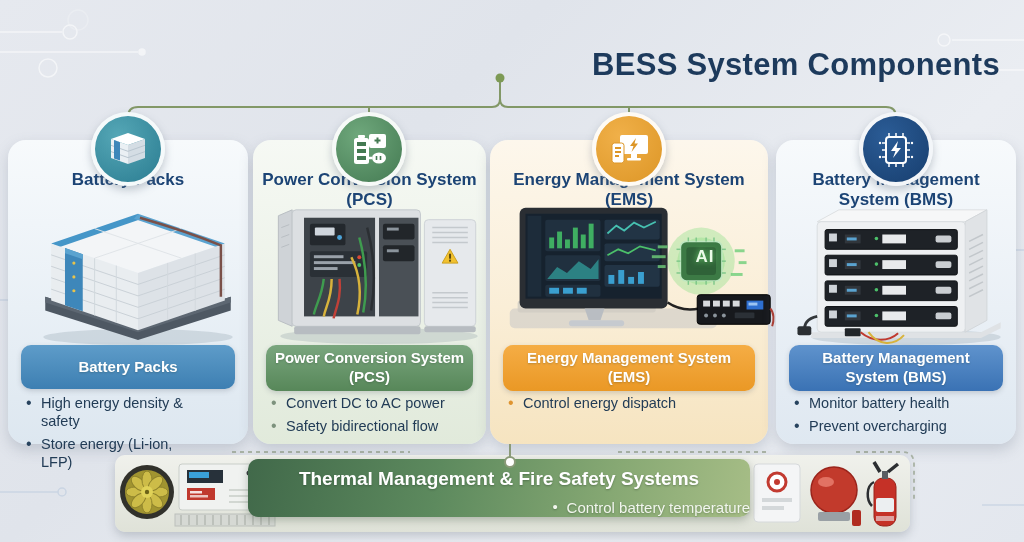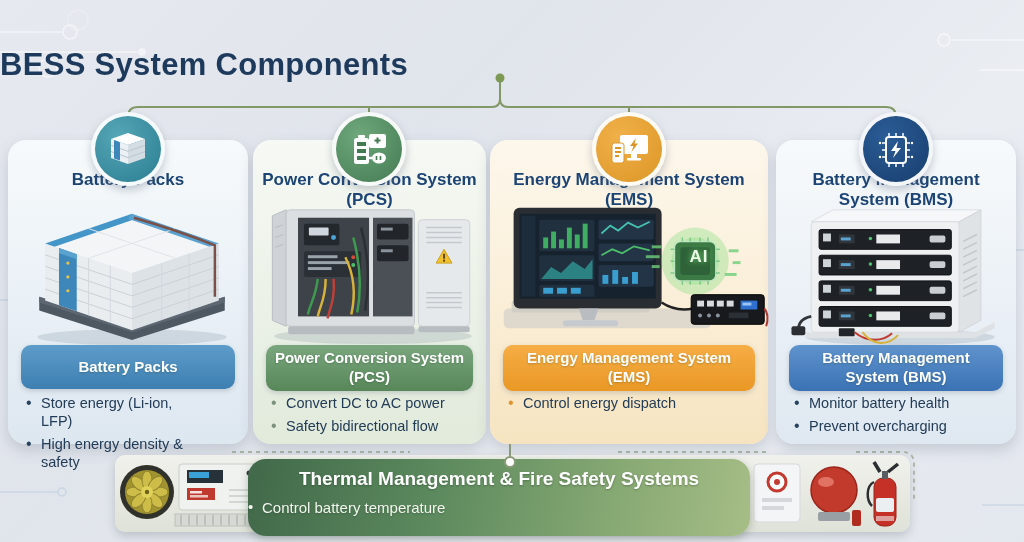--- a/index.html
+++ b/index.html
@@ -2,32 +2,32 @@
 <html><head>
 <meta charset="utf-8">
 <style>
   html,body{margin:0;padding:0;}
   body{font-family:"Liberation Sans",sans-serif;}
   .stage{position:relative;width:1024px;height:542px;overflow:hidden;
          background:linear-gradient(135deg,#e6e9ef 0%,#e0e4eb 35%,#eaedf2 70%,#e3e7ee 100%);}
   svg{display:block;}
   .bg-decor{position:absolute;inset:0;z-index:1;pointer-events:none;}
   .connectors{position:absolute;inset:0;z-index:3;pointer-events:none;}
-  .page-title{position:absolute;left:0;top:26px;width:1000px;text-align:left;z-index:4;
+  .page-title{position:absolute;left:0;top:26px;width:1000px;text-align:right;z-index:4;
               font-size:31px;font-weight:800;color:#1d3a5c;letter-spacing:.3px;}
   
   .card{position:absolute;top:140px;height:304px;border-radius:18px;z-index:4;
         box-shadow:0 6px 14px rgba(110,122,140,.28);}
   .c1{left:8px;width:240px;background:linear-gradient(180deg,#f7fafc 0%,#e9f0f6 55%,#dde7f0 100%);}
   .c2{left:253px;width:233px;background:linear-gradient(180deg,#f6f9f4 0%,#ebf1e7 55%,#e1eadb 100%);}
   .c3{left:490px;width:278px;background:linear-gradient(180deg,#fdf7ec 0%,#faeed7 55%,#f6e4c0 100%);}
   .c4{left:776px;width:240px;background:linear-gradient(180deg,#f7fafc 0%,#eaf0f6 55%,#dfe8f1 100%);}
   .card-title{position:absolute;left:8px;right:8px;top:30px;text-align:center;
               font-size:17px;font-weight:700;color:#1c4475;line-height:1.2;}
-  .card-image{position:absolute;left:4px;right:0;top:58px;height:148px;}
+  .card-image{position:absolute;left:10px;right:0;top:58px;height:148px;}
   .bar{position:absolute;left:13px;right:13px;top:205px;min-height:44px;border-radius:10px;
        display:flex;align-items:center;justify-content:center;text-align:center;
        color:#fff;font-weight:700;font-size:15px;line-height:1.25;padding:4px 8px;box-sizing:border-box;
        text-shadow:0 1px 2px rgba(30,50,40,.25);box-shadow:0 2px 5px rgba(90,100,115,.25);}
   .bar1{background:linear-gradient(180deg,#5e9cc9,#3d7fb2);}
   .bar2{background:linear-gradient(180deg,#7aa67e,#578759);}
   .bar3{background:linear-gradient(180deg,#f5ad45,#ea9825);}
   .bar4{background:linear-gradient(180deg,#5f93cd,#3a72b4);}
   .bullets{position:absolute;left:18px;right:10px;top:254px;margin:0;padding:0;list-style:none;}
   .bullets li{position:relative;padding-left:15px;margin-bottom:5px;
@@ -45,26 +45,26 @@
   .ic1{left:91px; background:radial-gradient(circle at 35% 30%,#55a7b6,#2a7c91);}
   .ic2{left:332px;background:radial-gradient(circle at 35% 30%,#6fa87c,#447a52);}
   .ic3{left:592px;background:radial-gradient(circle at 35% 30%,#f0b049,#dd9626);}
   .ic4{left:859px;background:radial-gradient(circle at 35% 30%,#2b5c96,#173e6e);}
   
   .footer-strip{position:absolute;left:115px;top:455px;width:795px;height:77px;border-radius:10px;z-index:4;
                 background:linear-gradient(180deg,#f0f1ec,#dfe2d8);
                 box-shadow:0 4px 10px rgba(100,110,120,.3);}
   .footer-photos-left{position:absolute;left:2px;top:1px;}
   .footer-photos-right{position:absolute;right:2px;top:1px;}
-  .footer-banner{position:absolute;left:248px;top:459px;width:502px;height:77px;border-radius:18px;z-index:5;
+  .footer-banner{position:absolute;left:248px;top:459px;width:502px;height:58px;border-radius:10px;z-index:5;
                  background:linear-gradient(100deg,#41694a 0%,#5d8a5e 38%,#86a873 72%,#a6bd86 100%);
                  box-shadow:0 3px 8px rgba(70,85,70,.35);}
   .footer-title{position:absolute;left:0;right:0;top:9px;text-align:center;
                 color:#fff;font-size:19px;font-weight:700;text-shadow:0 1px 2px rgba(25,45,30,.35);}
-  .footer-bullets{position:absolute;left:0;right:0;top:40px;display:flex;justify-content:flex-end;gap:26px;flex-direction:column;}
+  .footer-bullets{position:absolute;left:0;right:0;top:40px;display:flex;justify-content:flex-end;gap:26px;}
   .footer-bullets span{position:relative;padding-left:14px;color:#f2f6ee;font-size:15px;
                        text-shadow:0 1px 2px rgba(25,45,30,.3);}
   .footer-bullets span::before{content:"\2022";position:absolute;left:0;top:-1px;color:#f2f6ee;}
   .footer-connector{position:absolute;inset:0;z-index:6;pointer-events:none;}
   .ai-chip-label{position:absolute;left:184px;top:49px;width:42px;text-align:center;z-index:2;
                  color:#eafbe8;font-size:17px;font-weight:700;letter-spacing:1px;
                  text-shadow:0 0 6px rgba(120,230,120,.9);}
 </style>
 </head>
 <body>
@@ -172,22 +172,22 @@
         <g fill="#e8c34a">
           <circle cx="55" cy="66" r="1.6"></circle>
             <circle cx="55" cy="80" r="1.6"></circle>
             <circle cx="55" cy="94" r="1.6"></circle>
         </g>
         <path d="M122,20 Q170,34 204,48 L204,100" stroke="#7a5048" stroke-width="2.5" fill="none"></path>
       </svg>
     </div>
     <div class="bar bar1">Battery Packs</div>
     <ul class="bullets">
+      <li>High energy density &amp; safety</li>
       <li>Store energy (Li-ion, LFP)</li>
-      <li>High energy density &amp; safety</li>
     </ul>
   </div>
 
   <div class="icon-circle ic2">
     <svg width="40" height="36" viewBox="0 0 40 36">
       <rect x="20" y="3" width="17" height="14" rx="2" fill="#ffffff"></rect>
       <path d="M28.5,6.5 v6 M25.5,9.5 h6" stroke="#447a52" stroke-width="2"></path>
       <rect x="9" y="4" width="7" height="3" rx="1" fill="#ffffff"></rect>
       <rect x="5" y="7" width="15" height="26" rx="2.5" fill="#ffffff"></rect>
       <g fill="#447a52">

